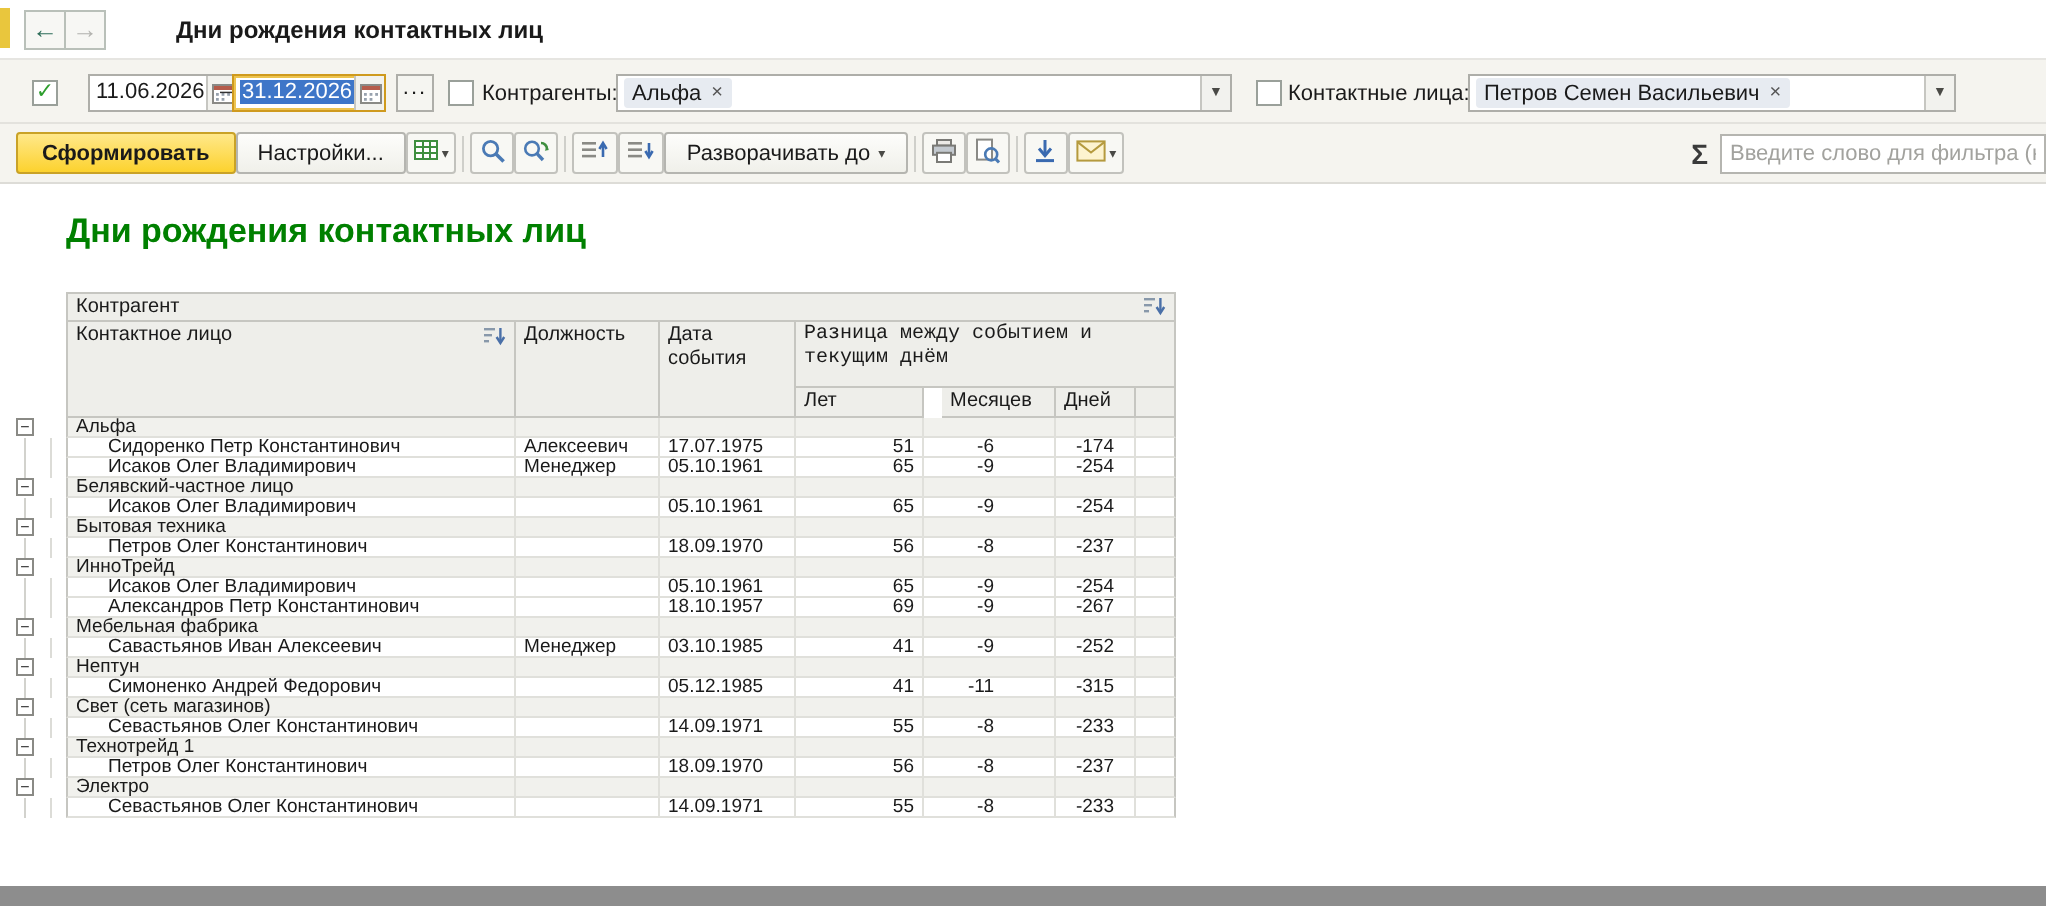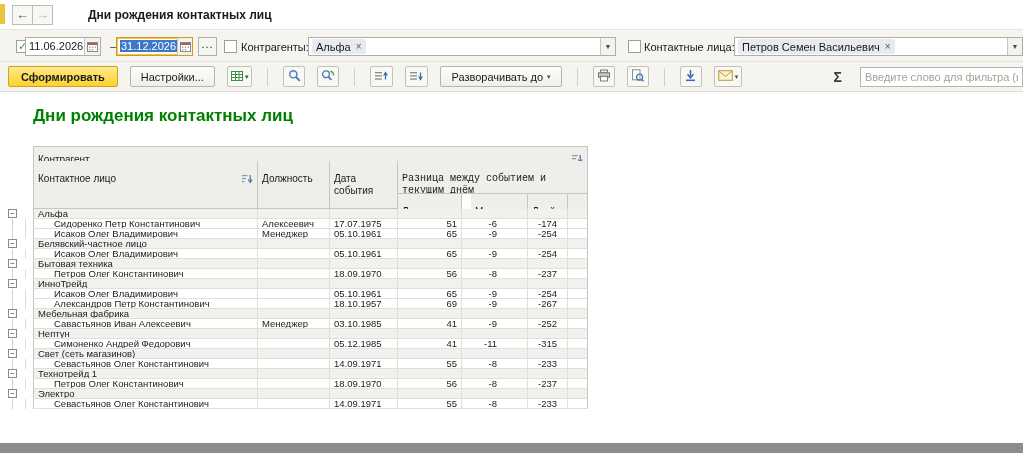--- a/index.html
+++ b/index.html
@@ -15,52 +15,52 @@
   .win-title { position:absolute; left:88px; top:8px; font-weight:bold; font-size:12px; }
 
   
   .filterbar { position:absolute; left:0; top:30px; width:1023px; height:32px; background:var(--toolbar-bg,#f5f4ef); border-bottom:1px solid #e3e2dd; }
   .checkbox { position:absolute; top:10px; width:13px; height:13px; border:1px solid #9aa09a; background:#fff; text-align:center; }
   .checkbox .mark { display:block; color:#2e9e2e; font-size:11px; line-height:11px; font-weight:bold; }
   .cb-period { left:16px; } .cb-ctr { left:224px; } .cb-cnt { left:628px; }
   .datefield { position:absolute; top:7px; height:19px; background:#fff; border:1px solid #aeaea9; display:flex; }
   .datefield .val { flex:1; padding:2px 0 0 3px; font-size:11px; white-space:nowrap; }
   .datefield .calbtn { width:16px; border-left:1px solid #c6c6c1; background:#f2f2ee; display:flex; align-items:center; justify-content:center; }
-  .df-from { left:25px; width:76px; }
+  .df-from { left:44px; width:76px; }
   .df-to { left:116px; width:77px; border:1px solid #cf9a1e; box-shadow:0 0 0 1px #edc44f inset; }
   .df-to .sel { background:var(--selection-blue,#3e76c8); color:#fff; padding:0 1px; }
   .dash { position:absolute; left:110px; top:10px; color:#333; }
   .dotsbtn { position:absolute; left:198px; top:7px; width:19px; height:19px; border:1px solid #aeaea9; background:#f5f5f1; text-align:center; line-height:12px; font-size:11px; letter-spacing:1px; }
   .flabel { position:absolute; top:11px; }
   .lbl-ctr { left:241px; } .lbl-cnt { left:644px; }
   .tagfield { position:absolute; top:7px; height:19px; background:#fff; border:1px solid #aeaea9; display:flex; align-items:center; overflow:hidden; }
   .tf-ctr { left:308px; width:308px; }
-  .tf-cnt { left:734px; width:289px; }
+  .tf-cnt { left:734px; width:244px; }
   .chip { display:inline-flex; align-items:center; margin-left:3px; padding:0 4px; height:15px; background:#e7ebf1; border-radius:2px; white-space:nowrap; }
   .chip .x { margin-left:5px; color:#555; font-size:10px; }
   .combo { margin-left:auto; width:15px; height:100%; border-left:1px solid #c6c6c1; background:#f2f2ee; display:flex; align-items:center; justify-content:center; font-size:7px; color:#4a4a46; flex:none; }
 
   
-  .toolbar { position:absolute; left:0; top:62px; width:1023px; height:30px; background:var(--toolbar-bg,#f5f4ef); border-bottom:1px solid #dddcd7; display:flex; align-items:center; padding-left:8px; gap:12px; }
+  .toolbar { position:absolute; left:0; top:62px; width:1023px; height:30px; background:var(--toolbar-bg,#f5f4ef); border-bottom:1px solid #dddcd7; display:flex; align-items:center; padding-left:8px; gap:0; }
   .btn { height:21px; border:1px solid #b5b5b0; background:linear-gradient(#fdfdfb,#f0f0ea); border-radius:2px; padding:0 10px; display:flex; align-items:center; gap:4px; white-space:nowrap; }
   .btn-generate { background:linear-gradient(#ffe88a,var(--accent-yellow,#fcd22e)); border-color:#c9a227; font-weight:bold; padding:0 12px; }
   .iconbtn { height:21px; min-width:22px; border:1px solid #c2c2bd; background:#f8f8f4; border-radius:2px; display:flex; align-items:center; justify-content:center; gap:2px; padding:0 3px; flex:none; }
   .tsep { width:1px; height:18px; background:#cfcfca; margin:0 3px; flex:none; }
   .caret { font-size:7px; color:#4a4a46; }
   .sigma { margin-left:auto; font-size:14px; font-weight:bold; color:#3a3a3a; padding:0 6px; flex:none; }
   .filterinput { width:163px; height:20px; border:1px solid #b5b5b0; font-size:11px; padding:0 4px; color:#333; font-family:inherit; flex:none; }
   .filterinput::placeholder { color:#a2a29e; }
 
   
   .report { position:absolute; left:0; top:92px; width:1023px; height:351px; background:#fff; overflow:hidden; }
   .rtitle { margin:14px 0 20px 33px; font-size:17px; font-weight:bold; color:var(--report-title-green,#008000); }
   .rtable { margin-left:5px; width:583px; }
   .grid-cols { grid-template-columns:28px 225px 72px 68px 64px 66px 40px 20px; }
   .thead { display:grid; grid-template-rows:15px 33px 15px; font-size:10px; }
-  .hcell { background:#eeeeea; border-right:1px solid #c6c6c1; border-bottom:1px solid #c6c6c1; padding:12px 4px; overflow:hidden; white-space:nowrap; }
+  .hcell { background:#eeeeea; border-right:1px solid #c6c6c1; border-bottom:1px solid #c6c6c1; padding:1px 4px; overflow:hidden; white-space:nowrap; }
   .thead .gutter { grid-column:1; grid-row:1/4; }
   .h-group { grid-column:2/9; grid-row:1; border-left:1px solid #c6c6c1; border-top:1px solid #c6c6c1; display:flex; justify-content:space-between; align-items:center; }
   .h-contact { grid-column:2; grid-row:2/4; border-left:1px solid #c6c6c1; display:flex; justify-content:space-between; align-items:flex-start; }
   .h-pos { grid-column:3; grid-row:2/4; }
   .h-date { grid-column:4; grid-row:2/4; white-space:normal; line-height:12px; }
   .h-diff { grid-column:5/9; grid-row:2; white-space:normal; line-height:12px;font-family:Liberation Mono, monospace; }
   .h-diff .wrapspan { display:inline-block; max-width:155px; }
   .h-years { grid-column:5; grid-row:3; }
   .h-months { grid-column:6; grid-row:3;margin-left:9px; }
   .h-days { grid-column:7; grid-row:3; }

